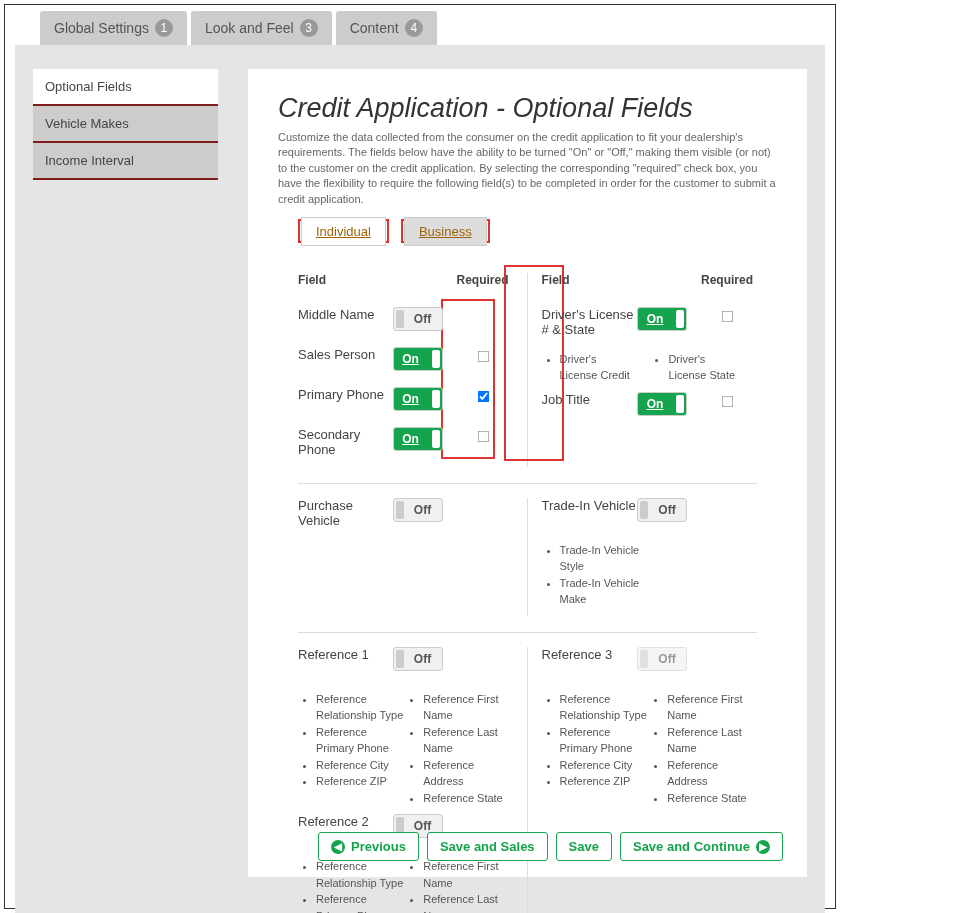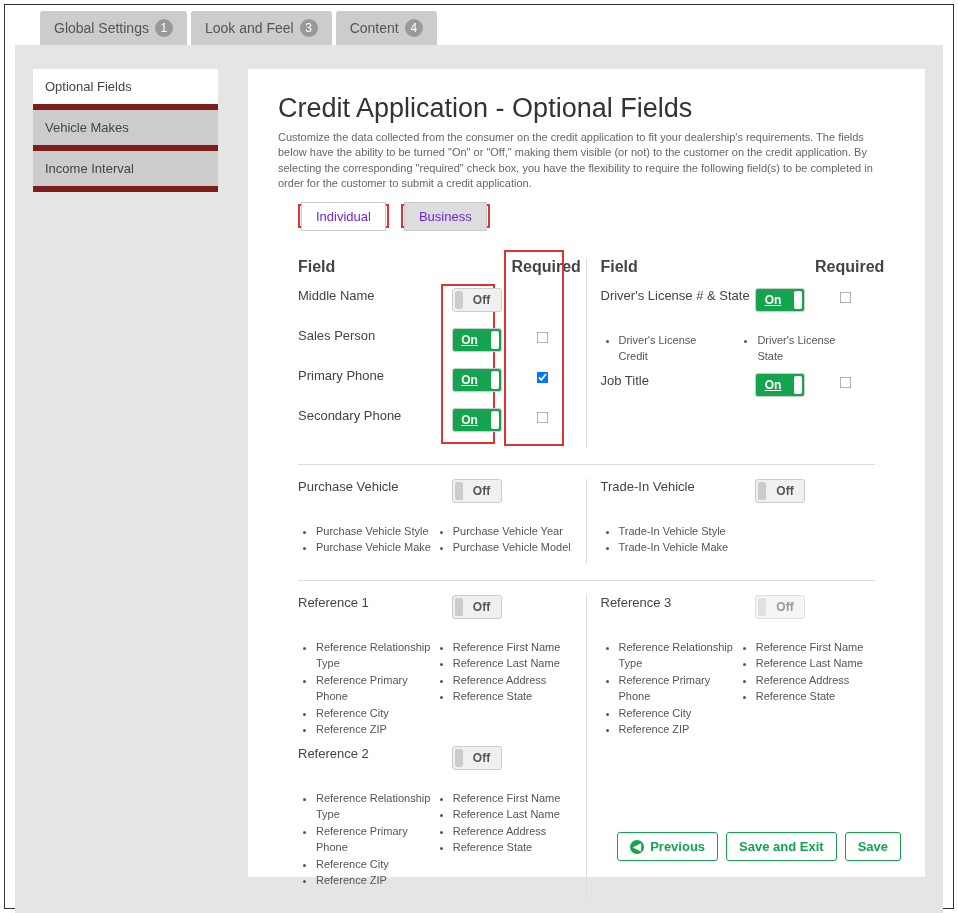--- a/index.html
+++ b/index.html
@@ -5,21 +5,21 @@
   * { box-sizing: border-box; }
   body {
     margin: 0;
     padding: 4px;
     background: #fff;
     font-family: "Segoe UI", Arial, sans-serif;
     color: #333;
   }
   .outer {
     border: 1px solid #333;
-    width: 950px;
+    width: 832px;
     height: 905px;
     background: #fff;
     position: relative;
     padding: 6px 10px 0 10px;
   }
   
   .tabs {
     display: flex;
     gap: 4px;
     margin-left: 25px;
@@ -65,38 +65,39 @@
   
   .sidebar {
     width: 185px;
     flex-shrink: 0;
   }
   .side-item {
     padding: 10px 12px;
     font-size: 13px;
     background: #ccc;
     color: #444;
-    border-bottom: 6px solid #7f1d1d;
+    border-bottom: 2px solid #7f1d1d;
     cursor: pointer;
   }
   .side-item.active {
     background: #fff;
   }
   
   .panel {
     background: #fff;
     flex: 1;
     padding: 24px 30px 20px 30px;
     position: relative;
   }
   .panel h1 {
     margin: 0 0 6px 0;
     font-weight: 400;
     font-size: 27px;
     color: #333;
+    font-style: italic;
   }
   .panel-desc {
     font-size: 11px;
     color: #666;
     line-height: 1.4;
     margin-bottom: 12px;
   }
   
   .subtab-wrap {
     display: flex;
@@ -106,43 +107,44 @@
   }
   .subtab {
     border: 2px solid #d33;
     padding: 1px;
     display: inline-block;
   }
   .subtab-inner {
     border: 1px solid #ccc;
     padding: 6px 14px;
     font-size: 13px;
-    color: #6d28d9;
+    color: #a16207;
     cursor: pointer;
     background: #fff;
+    text-decoration: underline;
   }
   .subtab.biz .subtab-inner { background: #ddd; }
   
   .field-grid {
     display: flex;
     gap: 0;
     margin: 0 20px;
   }
   .col {
     width: 50%;
     position: relative;
   }
   .col-left { border-right: 1px solid #ddd; padding-right: 14px; }
   .col-right { padding-left: 14px; }
   .col-header {
     display: flex;
-    font-size: 16px;
+    font-size: 12px;
     font-weight: 600;
     color: #444;
-    margin-bottom: 12px;
+    margin-bottom: 20px;
     align-items:flex-end;
   }
   .col-header .h-field { flex: 1; }
   .col-header .h-req { width: 60px; text-align: center; }
   .field-row {
     display: flex;
     align-items: flex-start;
     min-height: 40px;
     font-size: 13px;
     color: #444;
@@ -369,30 +371,20 @@
 
       <div class="section-divider"></div>
 
       <div class="field-grid">
         <div class="col col-left">
           <div class="field-row">
             <span class="field-label">Purchase Vehicle</span>
             <span class="field-toggle"><span class="toggle off">Off</span></span>
             <span class="field-req"></span>
           </div>
-          <div class="sublist">
-            <ul>
-              <li>Purchase Vehicle Style</li>
-              <li>Purchase Vehicle Make</li>
-            </ul>
-            <ul>
-              <li>Purchase Vehicle Year</li>
-              <li>Purchase Vehicle Model</li>
-            </ul>
-          </div>
         </div>
         <div class="col col-right">
           <div class="field-row">
             <span class="field-label">Trade-In Vehicle</span>
             <span class="field-toggle"><span class="toggle off">Off</span></span>
             <span class="field-req"></span>
           </div>
           <div class="sublist">
             <ul>
               <li>Trade-In Vehicle Style</li>
@@ -470,21 +462,25 @@
           </div>
         </div>
       </div>
 
       <div class="footer-btns">
         <span class="btn">
           <span class="arrow-circle">◀</span>
           <span>Previous</span>
         </span>
         <span class="btn">
-          <span>Save and Exit</span>
+          <span>Save and Sales</span>
         </span>
         <span class="btn">
           <span>Save</span>
+        </span>
+        <span class="btn">
+          <span>Save and Continue</span>
+          <span class="arrow-circle">▶</span>
         </span>
       </div>
     </div>
   </div>
 </div>
 
 </body></html>

